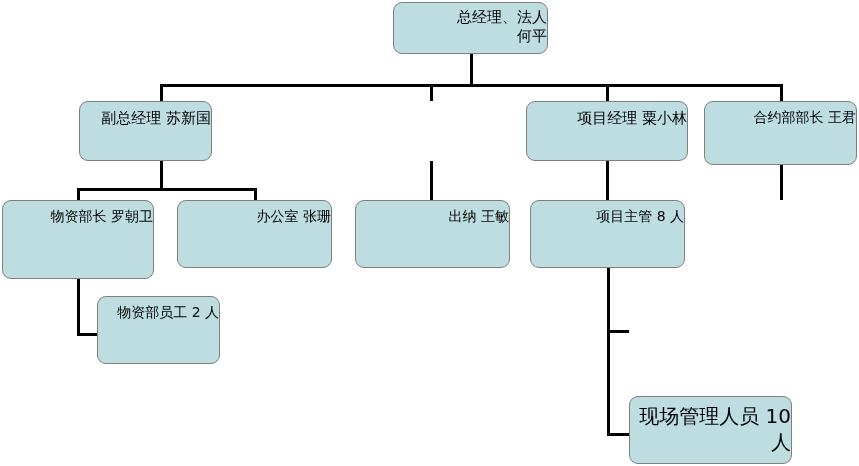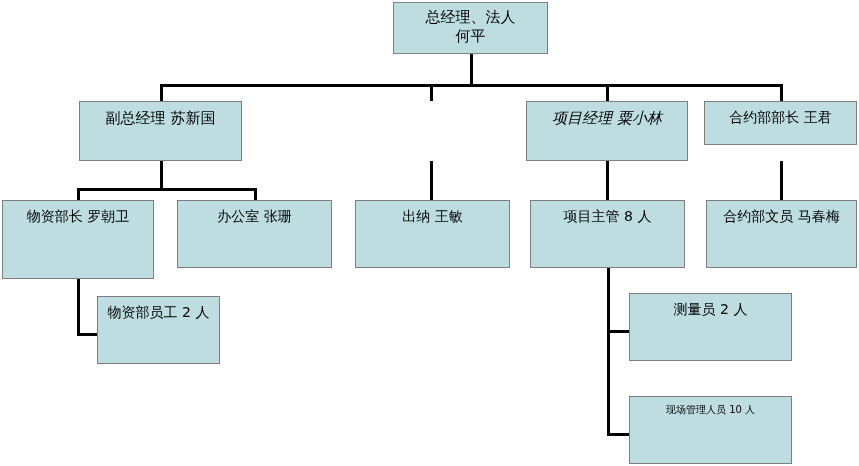--- a/index.html
+++ b/index.html
@@ -13,23 +13,23 @@
     height: 466px;
     background: #ffffff;
     font-family: "DejaVu Sans", "Liberation Sans", sans-serif;
     overflow: hidden;
   }
   .node {
     position: absolute;
     box-sizing: border-box;
     background: #bdddE1;
     border: 1px solid #7f7f7f;
-    border-radius: 0;
+    border-radius: 9px;
     color: #000000;
-    text-align: center;
+    text-align: right;
     line-height: 1.28;
     white-space: pre-line;
     z-index: 2;
     padding-top: 7px;
   }
   .node.two-line { padding-top: 5px; }
   .conn {
     position: absolute;
     background: #000000;
     z-index: 1;
@@ -54,24 +54,22 @@
     <div class="conn v" style="left: 430px; top: 161px; width: 3px; height: 39px;"></div>
     <div class="conn v" style="left: 606px; top: 161px; width: 3px; height: 39px;"></div>
     <div class="conn v" style="left: 780px; top: 161px; width: 3px; height: 39px;"></div>
     <div class="conn v" style="left: 77px; top: 268px; width: 3px; height: 68px;"></div>
     <div class="conn h" style="left: 77px; top: 333px; width: 20px; height: 3px;"></div>
     <div class="conn h" style="left: 607px; top: 330px; width: 22px; height: 3px;"></div>
     <div class="conn v" style="left: 607px; top: 268px; width: 3px; height: 168px;"></div>
     <div class="conn h" style="left: 607px; top: 433px; width: 22px; height: 3px;"></div>
     <div class="node two-line" style="left: 393px; top: 2px; width: 155px; height: 52px; font-size: 15px; background: rgb(189, 221, 225); border-color: rgb(127, 127, 127);"><span>总经理、法人
 何平</span></div>
-    <div class="node" style="left: 79px; top: 101px; width: 163px; height: 60px; font-size: 15px; background: rgb(189, 221, 225); border-color: rgb(127, 127, 127);"><span>副总经理  苏新国</span></div>
-    <div class="node" style="left: 526px; top: 101px; width: 162px; height: 60px; font-size: 15px; background: rgb(189, 221, 225); border-color: rgb(127, 127, 127); font-style: italic;"><span>项目经理  粟小林</span></div>
-    <div class="node" style="left: 704px; top: 101px; width: 153px; height: 44px; font-size: 14px; background: rgb(189, 221, 225); border-color: rgb(127, 127, 127);"><span>合约部部长  王君</span></div>
+    <div class="node" style="left: 79px; top: 101px; width: 133px; height: 60px; font-size: 15px; background: rgb(189, 221, 225); border-color: rgb(127, 127, 127);"><span>副总经理  苏新国</span></div>
+    <div class="node" style="left: 526px; top: 101px; width: 162px; height: 60px; font-size: 15px; background: rgb(189, 221, 225); border-color: rgb(127, 127, 127);"><span>项目经理  粟小林</span></div>
+    <div class="node" style="left: 704px; top: 101px; width: 153px; height: 64px; font-size: 14px; background: rgb(189, 221, 225); border-color: rgb(127, 127, 127);"><span>合约部部长  王君</span></div>
     <div class="node" style="left: 2px; top: 200px; width: 152px; height: 79px; font-size: 14px; background: rgb(189, 221, 225); border-color: rgb(127, 127, 127);"><span>物资部长  罗朝卫</span></div>
     <div class="node" style="left: 355px; top: 200px; width: 155px; height: 68px; font-size: 14px; background: rgb(189, 221, 225); border-color: rgb(127, 127, 127);"><span>出纳    王敏</span></div>
     <div class="node" style="left: 177px; top: 200px; width: 155px; height: 68px; font-size: 14px; background: rgb(189, 221, 225); border-color: rgb(127, 127, 127);"><span>办公室  张珊</span></div>
     <div class="node" style="left: 530px; top: 200px; width: 155px; height: 68px; font-size: 14px; background: rgb(189, 221, 225); border-color: rgb(127, 127, 127);"><span>项目主管 8 人</span></div>
-    <div class="node" style="left: 706px; top: 200px; width: 151px; height: 68px; font-size: 14px; background: rgb(189, 221, 225); border-color: rgb(127, 127, 127);"><span>合约部文员  马春梅</span></div>
     <div class="node" style="left: 97px; top: 296px; width: 123px; height: 68px; font-size: 14px; background: rgb(189, 221, 225); border-color: rgb(127, 127, 127);"><span>物资部员工 2 人</span></div>
-    <div class="node" style="left: 629px; top: 293px; width: 163px; height: 68px; font-size: 14px; background: rgb(189, 221, 225); border-color: rgb(127, 127, 127);"><span>测量员 2 人</span></div>
-    <div class="node" style="left: 629px; top: 396px; width: 163px; height: 68px; font-size: 10px; background: rgb(189, 221, 225); border-color: rgb(127, 127, 127);"><span>现场管理人员 10 人</span></div>
+    <div class="node" style="left: 629px; top: 396px; width: 163px; height: 68px; font-size: 20px; background: rgb(189, 221, 225); border-color: rgb(127, 127, 127);"><span>现场管理人员 10 人</span></div>
   </div>
 
 </body></html>

